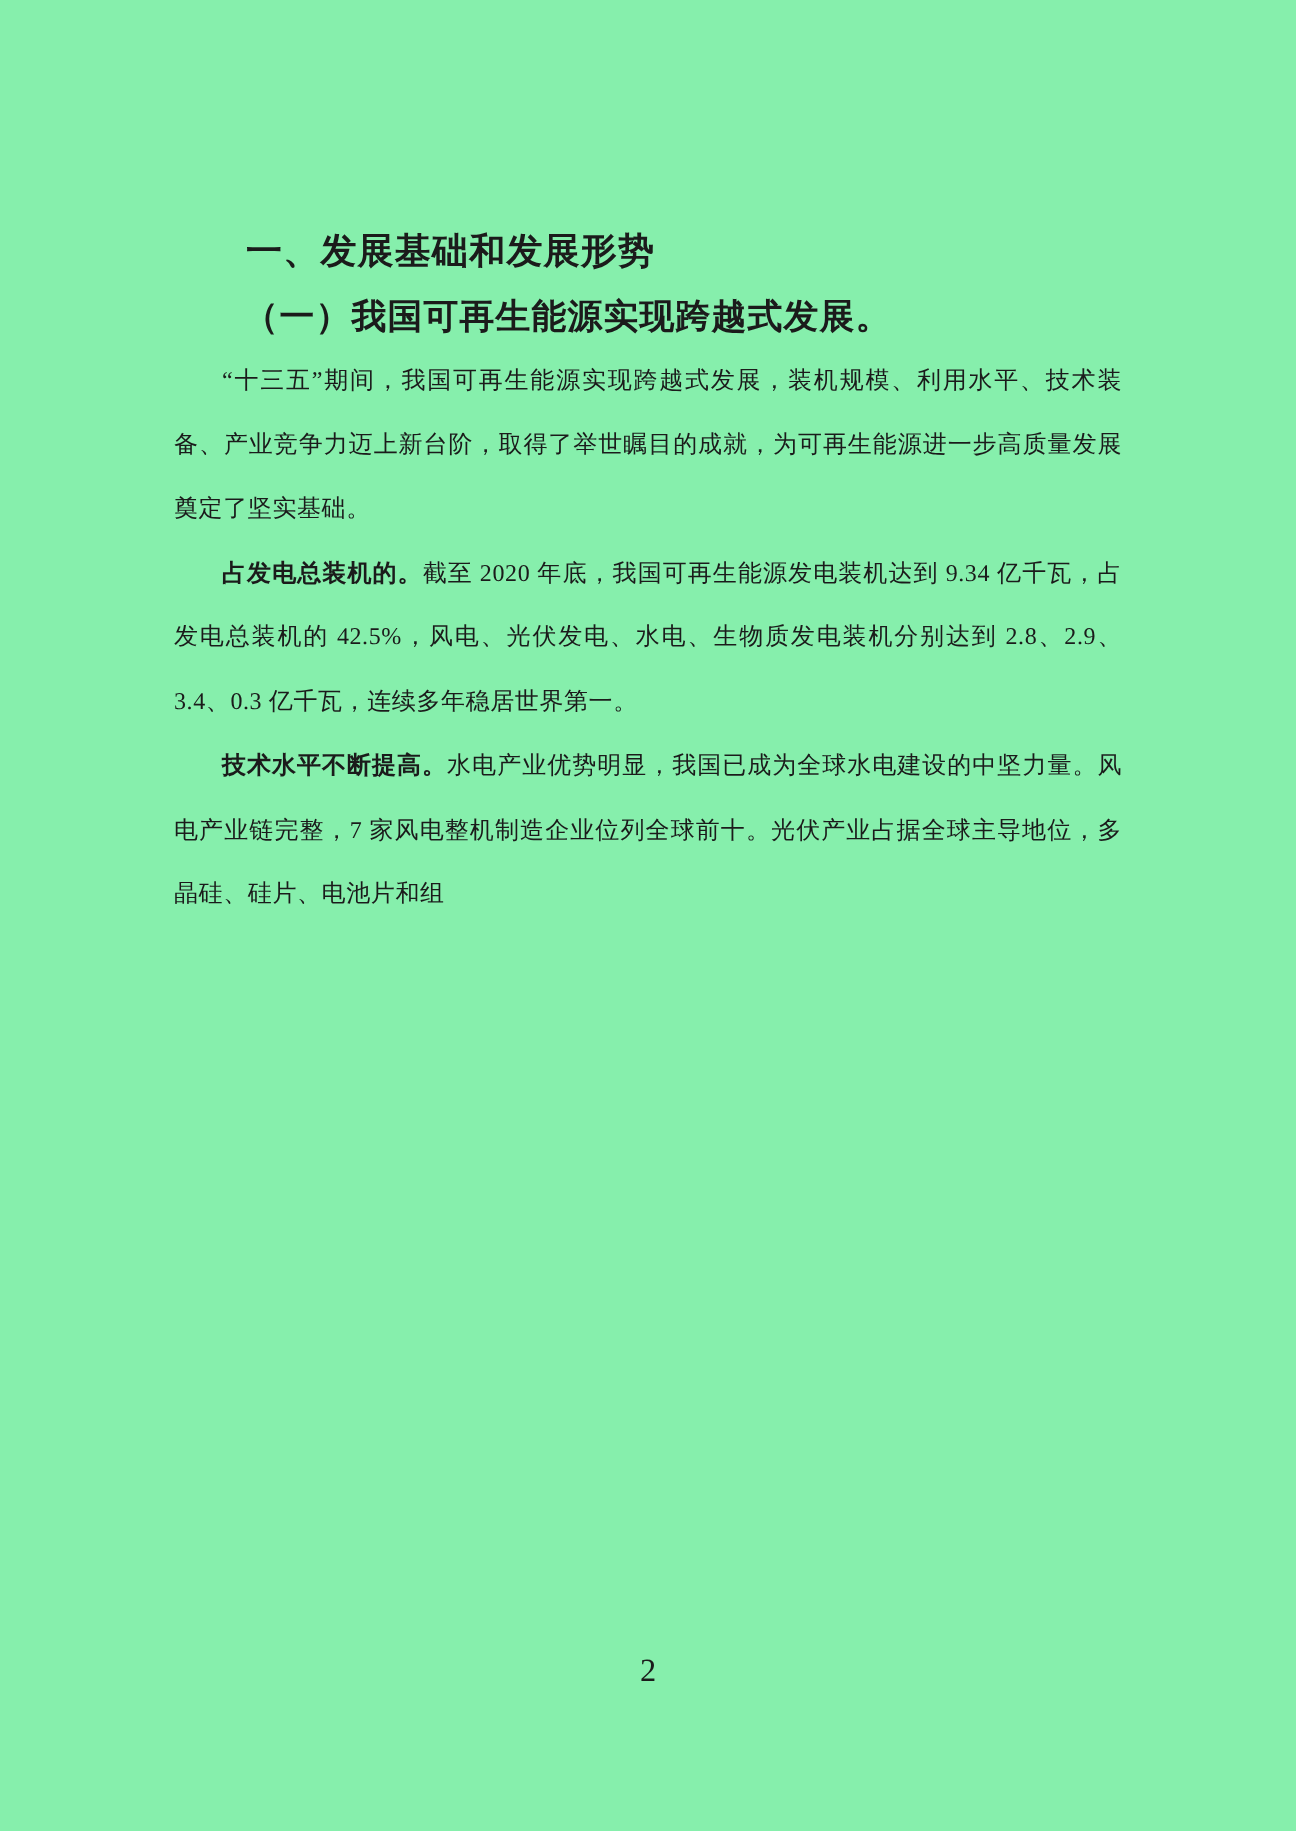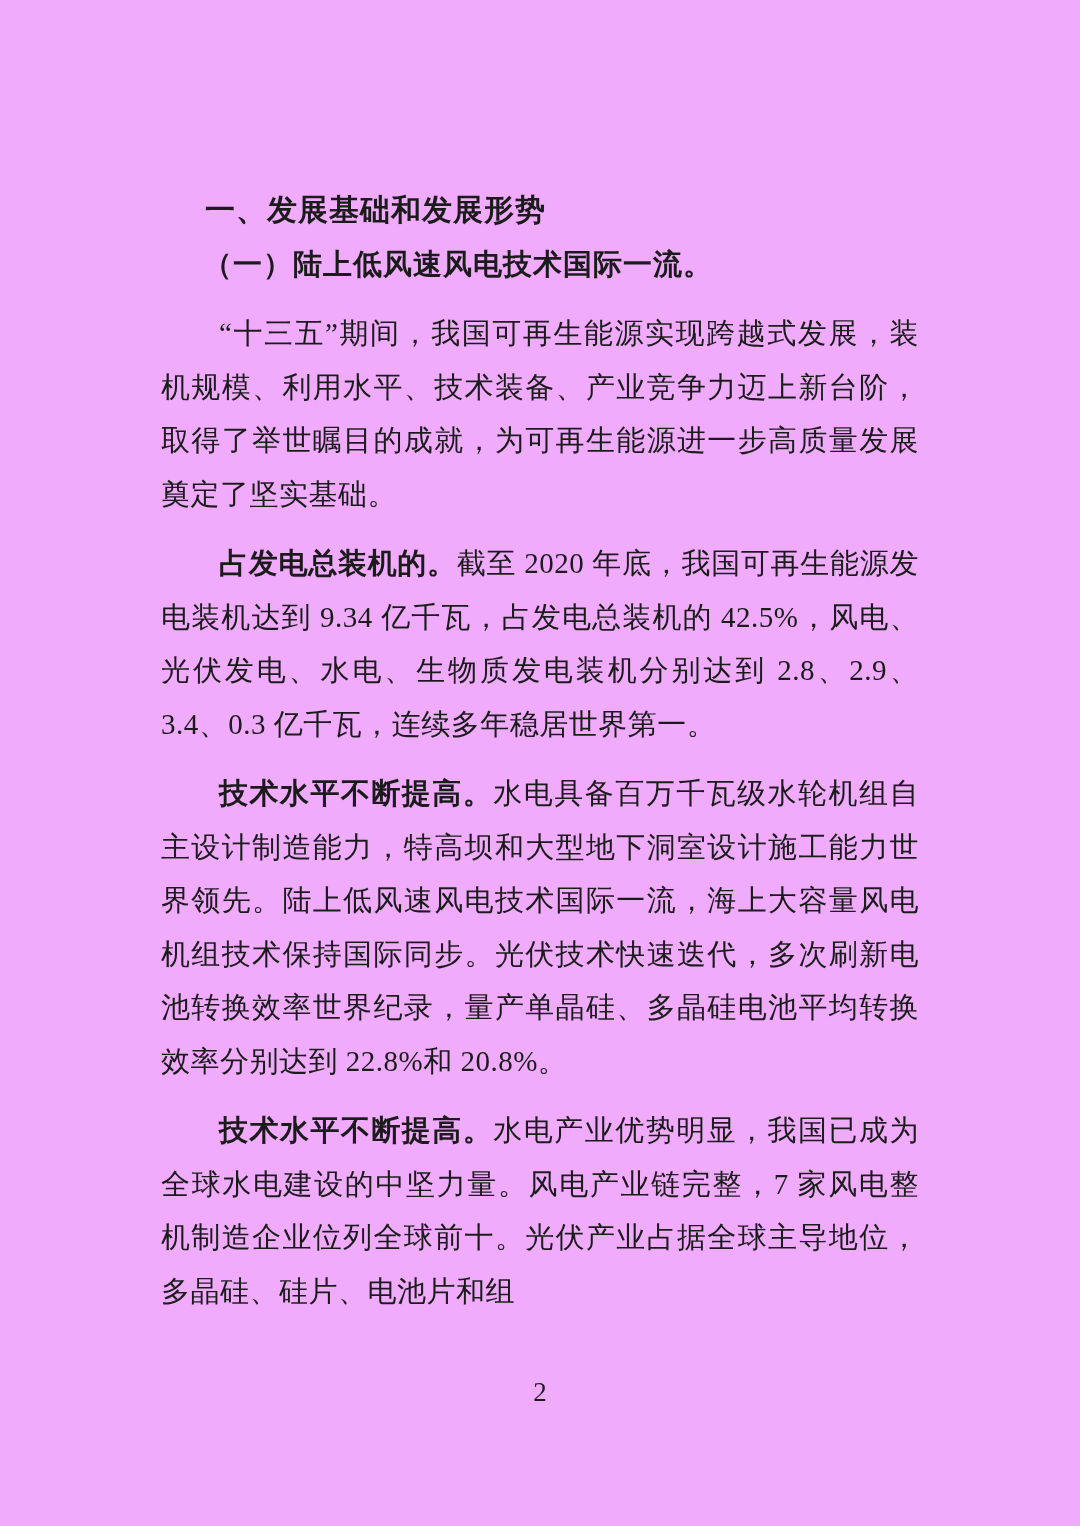--- a/index.html
+++ b/index.html
@@ -4,21 +4,21 @@
 <style>
   html, body {
     margin: 0;
     padding: 0;
     background: #ffffff;
   }
   .page {
     position: relative;
     width: 1080px;
     height: 1526px;
-    background: #f0abfc;
+    background: #86efac;
     box-sizing: border-box;
     padding: 183px 145px 0 145px;
     color: #1b1b1b;
     overflow: hidden;
   }
   .h1 {
     font-family: "Liberation Sans", sans-serif;
     font-weight: bold;
     font-size: 30px;
     line-height: 54px;
@@ -30,25 +30,25 @@
     font-family: "Liberation Serif", serif;
     font-weight: bold;
     font-size: 29px;
     line-height: 54px;
     text-indent: 2em;
     margin: 0;
     letter-spacing: 1px;
   }
   .para {
     font-family: "Liberation Serif", serif;
-    font-size: 29px;
+    font-size: 20px;
     line-height: 53.5px;
     text-indent: 2em;
     text-align: justify;
-    margin: 16px;
+    margin: 0;
     letter-spacing: 0.5px;
   }
   .lead {
     font-weight: bold;
     font-family: "Liberation Sans", sans-serif;
   }
   .page-number {
     position: absolute;
     left: 0;
     bottom: 118px;
@@ -59,26 +59,25 @@
     color: #1b1b1b;
   }
 </style>
 </head>
 <body>
 
 <div class="page">
 
   <h1 class="h1">一、发展基础和发展形势</h1>
 
-  <h2 class="h2">（一）陆上低风速风电技术国际一流。</h2>
+  <h2 class="h2">（一）我国可再生能源实现跨越式发展。</h2>
 
   <p class="para"><span class="lead"></span><span>“十三五”期间，我国可再生能源实现跨越式发展，装机规模、利用水平、技术装备、产业竞争力迈上新台阶，取得了举世瞩目的成就，为可再生能源进一步高质量发展奠定了坚实基础。</span></p>
 
   <p class="para"><span class="lead">占发电总装机的。</span><span>截至 2020 年底，我国可再生能源发电装机达到 9.34 亿千瓦，占发电总装机的 42.5%，风电、光伏发电、水电、生物质发电装机分别达到 2.8、2.9、3.4、0.3 亿千瓦，连续多年稳居世界第一。</span></p>
 
 
-  <p class="para"><span class="lead">技术水平不断提高。</span><span>水电具备百万千瓦级水轮机组自主设计制造能力，特高坝和大型地下洞室设计施工能力世界领先。陆上低风速风电技术国际一流，海上大容量风电机组技术保持国际同步。光伏技术快速迭代，多次刷新电池转换效率世界纪录，量产单晶硅、多晶硅电池平均转换效率分别达到 22.8%和 20.8%。</span></p>
 
   <p class="para"><span class="lead">技术水平不断提高。</span><span>水电产业优势明显，我国已成为全球水电建设的中坚力量。风电产业链完整，7 家风电整机制造企业位列全球前十。光伏产业占据全球主导地位，多晶硅、硅片、电池片和组</span></p>
 
   <div class="page-number">2</div>
 
 </div>
 
 </body></html>

